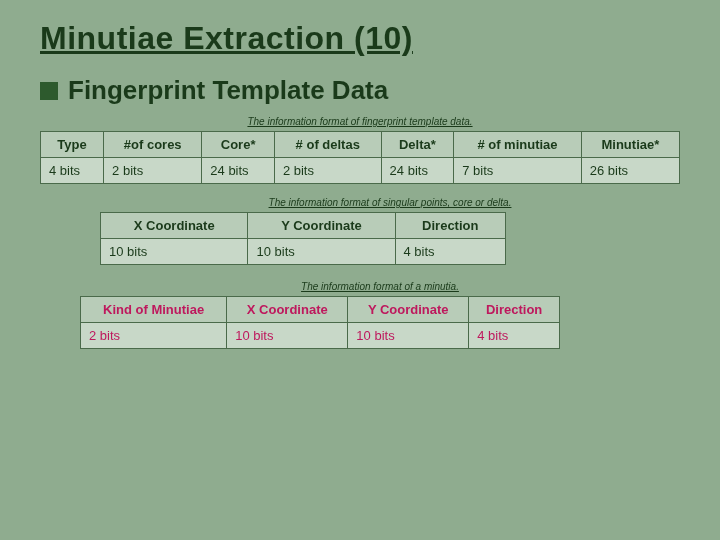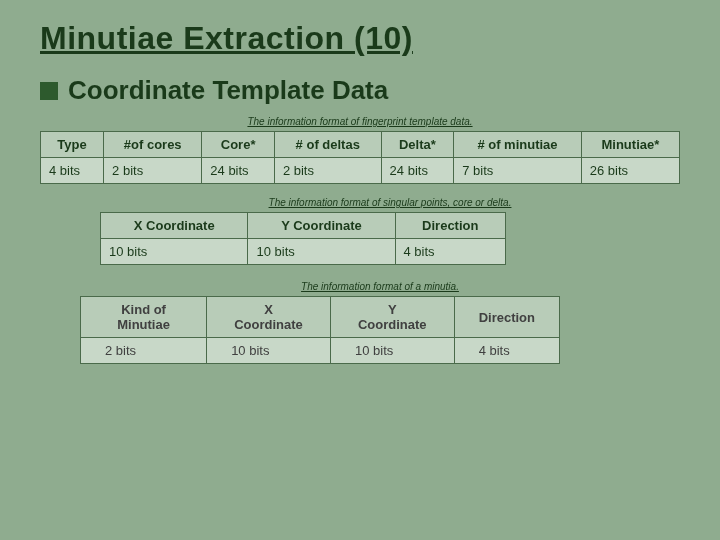--- a/index.html
+++ b/index.html
@@ -119,41 +119,41 @@
     }
 
     .minutia-table {
       border-collapse: collapse;
       width: 80%;
       background-color: #c8d8c8;
     }
 
     .minutia-table th, .minutia-table td {
       border: 1px solid #4a6a4a;
-      padding: 5px 24px;
+      padding: 5px 8px;
       font-size: 13px;
-      color: #404040;
+      color: #be185d;
     }
 
     .minutia-table th {
       font-weight: bold;
       background-color: #b8ccb8;
     }
   </style>
 </head>
 <body>
 
 <div class="slide">
 
   <div class="title">Minutiae Extraction  (10)</div>
 
   <div class="bullet-section">
     <div class="bullet-heading">
       <span class="bullet-square"></span>
-      <span>Coordinate Template Data</span>
+      <span>Fingerprint Template Data</span>
     </div>
 
     <div class="table-wrapper">
       <div class="caption">The information format of fingerprint template data.</div>
       <table class="data-table">
         <thead>
           <tr>
             <th>Type</th>
             <th>#of cores</th>
             <th>Core*</th>

